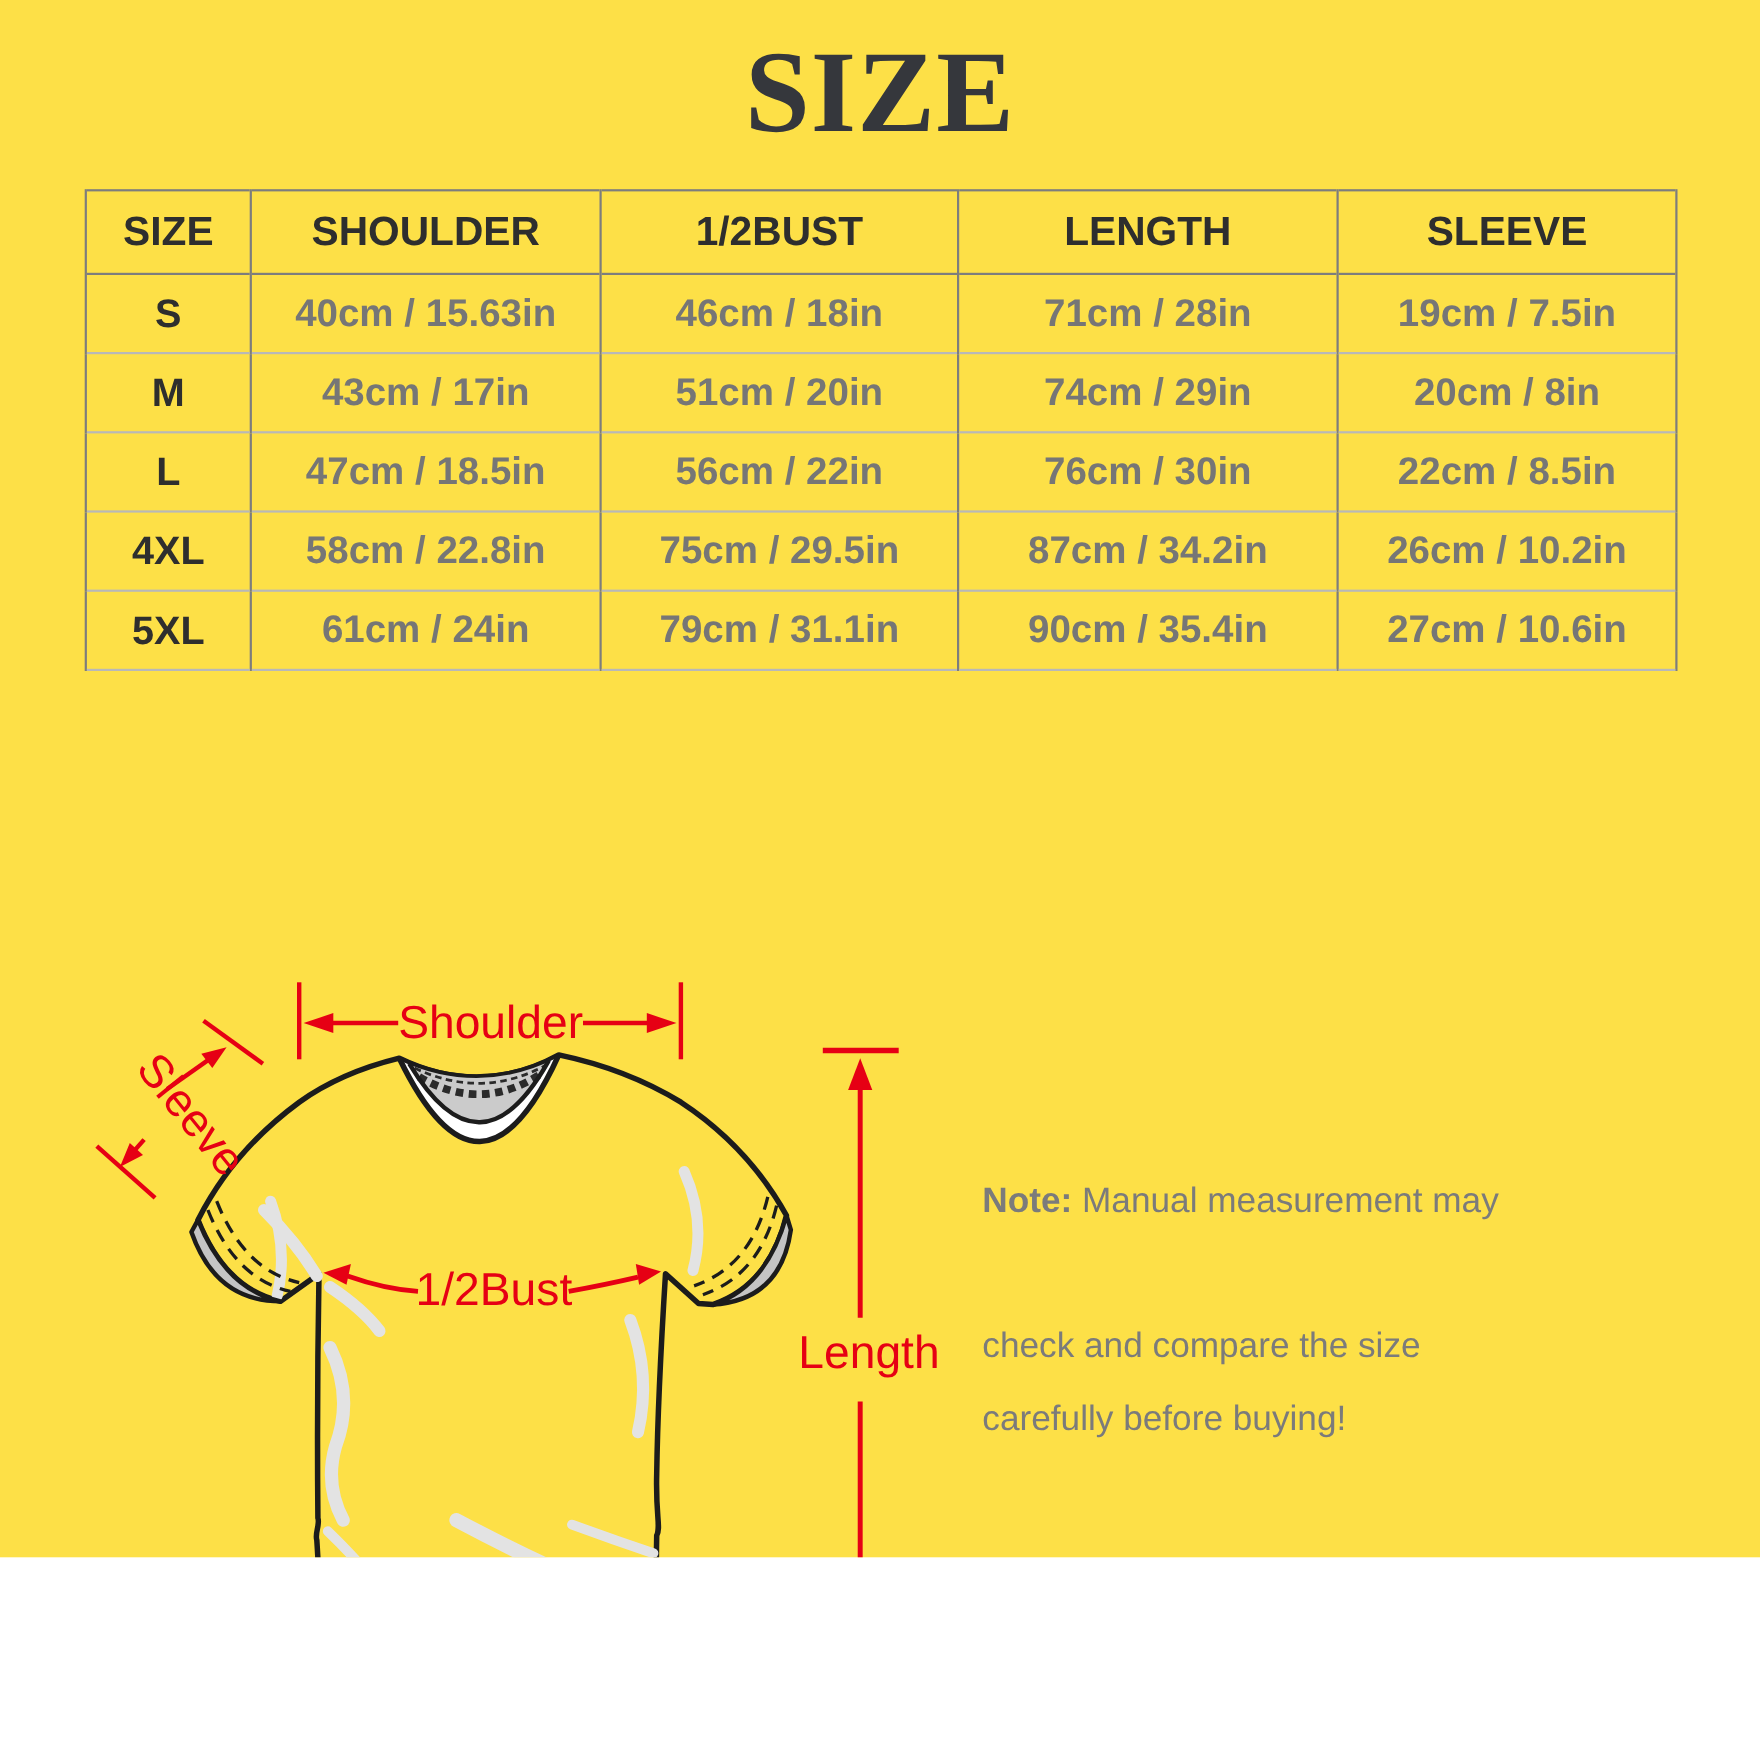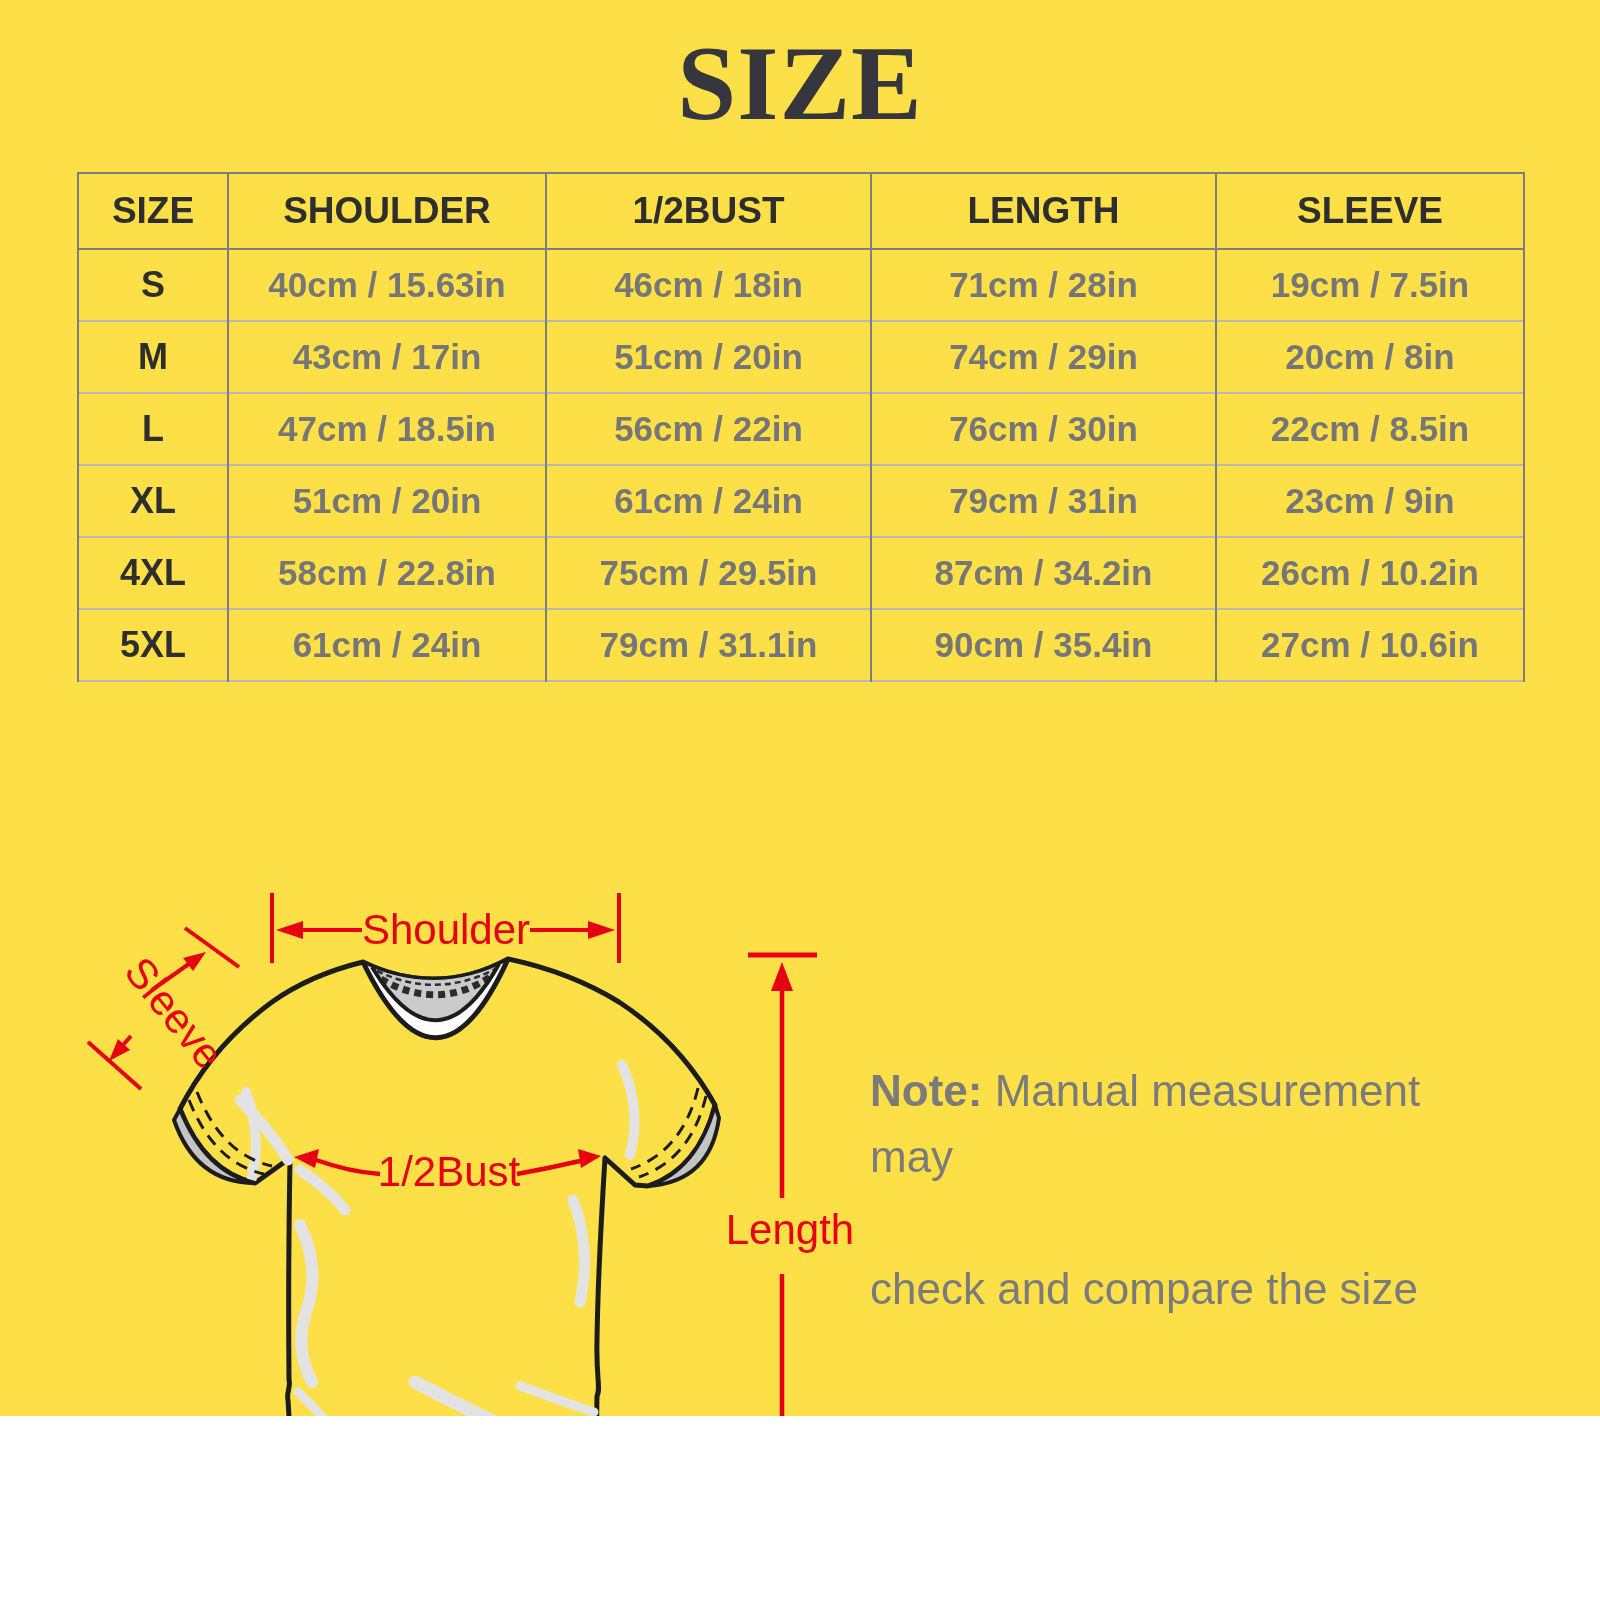--- a/index.html
+++ b/index.html
@@ -20,22 +20,22 @@
   table.size-table th, table.size-table td{
     text-align:center;vertical-align:middle;padding:0;
     border-left:2px solid #7d7d7d;border-right:2px solid #7d7d7d;font-weight:bold;
   }
   table.size-table thead tr{border-bottom:2px solid #7d7d7d;}
   table.size-table tbody tr{border-bottom:2px solid #b8b8b8;}
   table.size-table th{height:74px;font-size:37px;font-weight:700;color:#2e2e2e;}
   table.size-table td{height:70px;font-size:35px;color:#767676;}
   table.size-table td.col-size{font-weight:700;color:#2e2e2e;font-size:36px;}
   .note-block{
-    position:absolute;left:870px;top:1058px;width:620px;
-    font-size:44px;line-height:66px;color:#7b7b7b;
+    position:absolute;left:893px;top:1058px;width:620px;
+    font-size:32px;line-height:66px;color:#7b7b7b;
   }
   .note-block .note-label{font-weight:700;}
   svg text.dim-label{
     font-family:"Liberation Sans", sans-serif;
     font-size:42px;fill:#e60014;
   }
   .shirt-line{fill:none;stroke:#1c1c1c;}
   .dim-line{fill:none;stroke:#e60014;}
   .dim-head{fill:#e60014;stroke:none;}
   .wrinkle{fill:none;stroke:#e3e3e3;stroke-linecap:round;}
@@ -78,27 +78,20 @@
           <td>51cm / 20in</td>
           <td>74cm / 29in</td>
           <td>20cm / 8in</td>
         </tr>
         <tr>
           <td class="col-size">L</td>
           <td>47cm / 18.5in</td>
           <td>56cm / 22in</td>
           <td>76cm / 30in</td>
           <td>22cm / 8.5in</td>
-        </tr>
-        <tr>
-          <td class="col-size">XL</td>
-          <td>51cm / 20in</td>
-          <td>61cm / 24in</td>
-          <td>79cm / 31in</td>
-          <td>23cm / 9in</td>
         </tr>
         <tr>
           <td class="col-size">4XL</td>
           <td>58cm / 22.8in</td>
           <td>75cm / 29.5in</td>
           <td>87cm / 34.2in</td>
           <td>26cm / 10.2in</td>
         </tr>
         <tr>
           <td class="col-size">5XL</td>
@@ -198,15 +191,16 @@
       <polygon class="dim-head" points="782,1502 771,1473 793,1473"></polygon>
       <path class="dim-line" stroke-width="5" d="M748,1508 L817,1508"></path>
     </g>
   </svg>
 
   <div class="note-block">
     <span class="note-label">Note:</span>
     <span>Manual measurement may</span><br>
     <br>
     <span>check and compare the size</span><br>
+    <span>carefully before buying!</span>
   </div>
 
 </div>
 
 </body></html>

